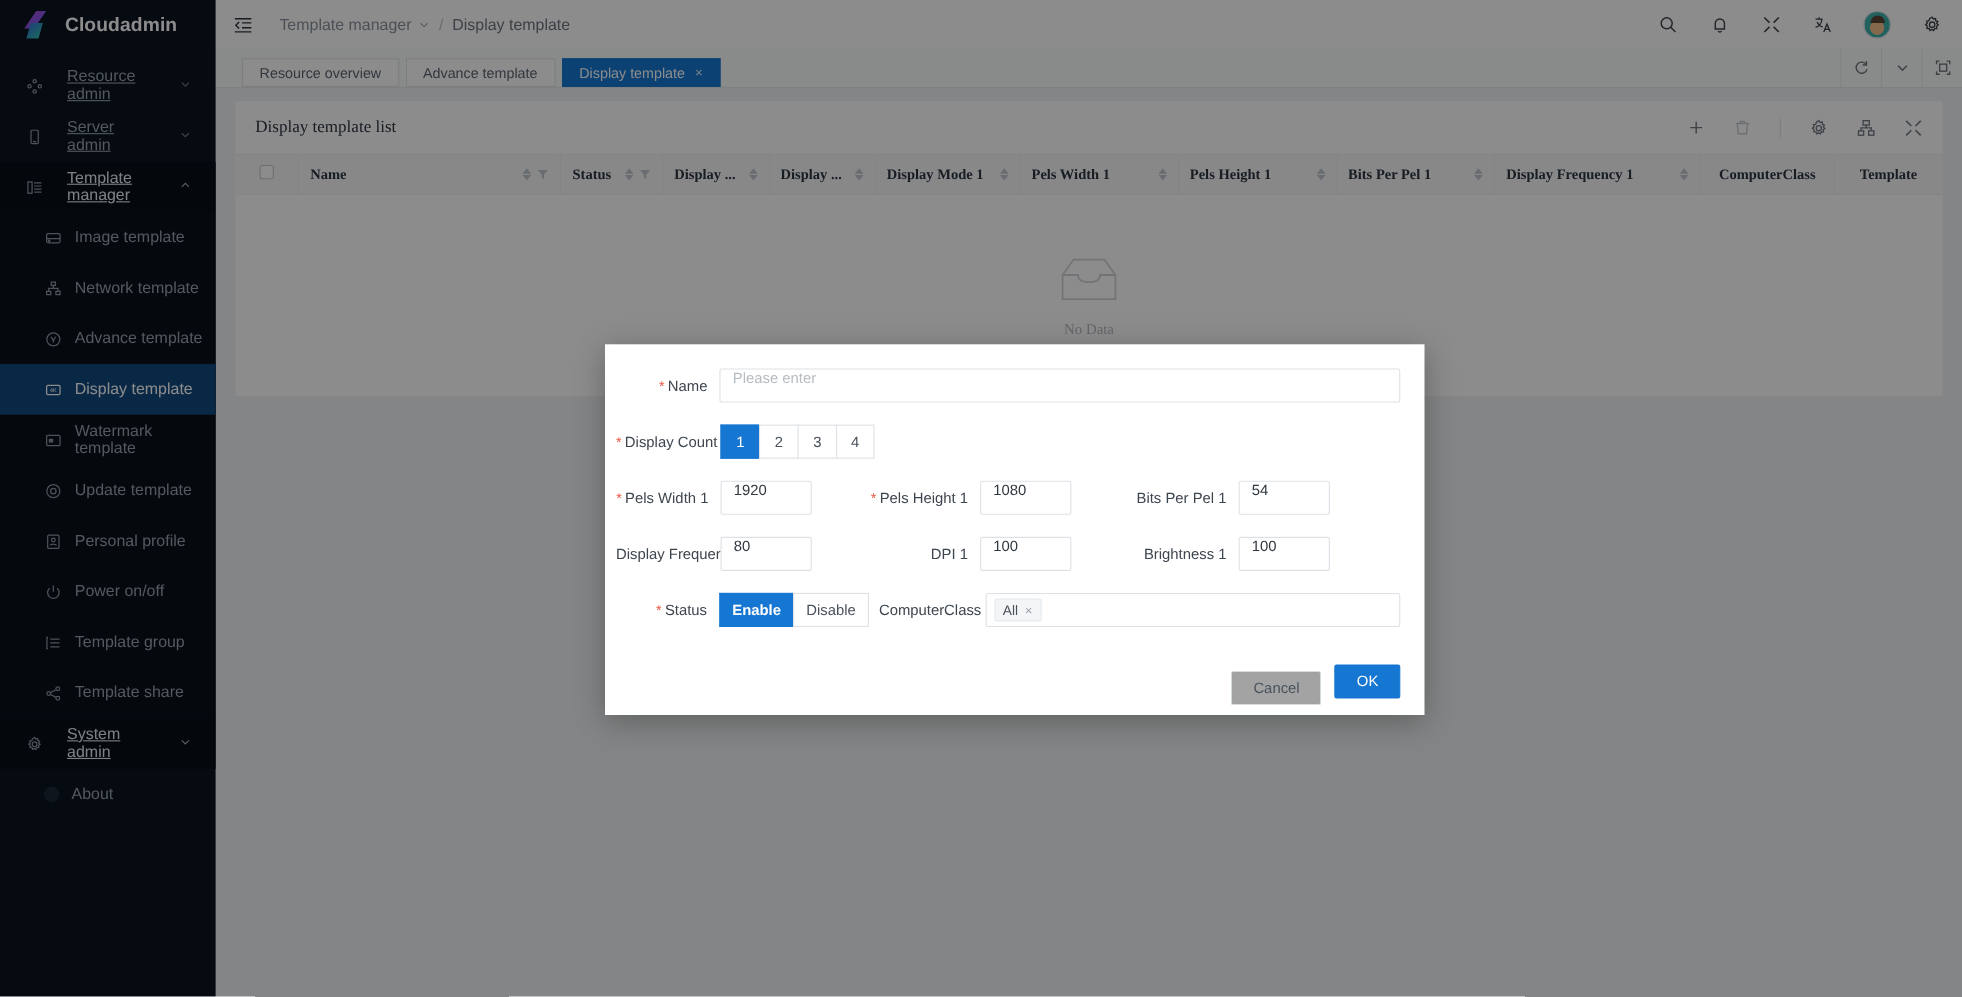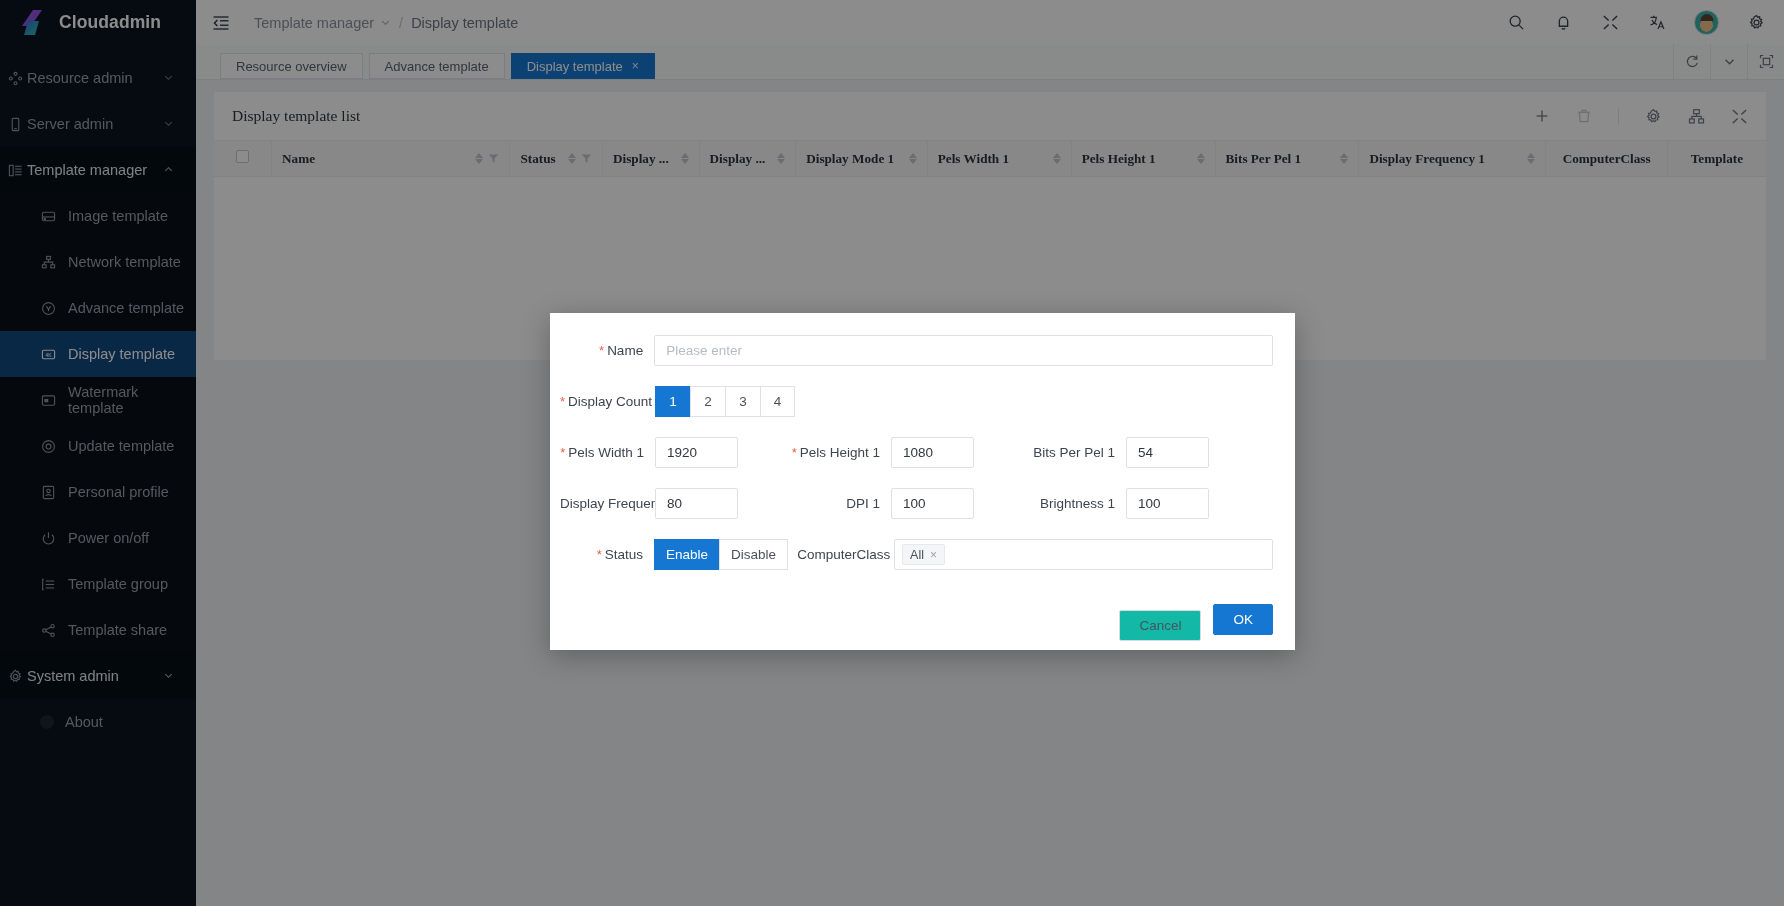--- a/index.html
+++ b/index.html
@@ -28,21 +28,21 @@
   .brand-name {
     color: #ffffff; font-size: 17.5px; font-weight: bold; letter-spacing: .1px;
   }
   .nav { margin-top: 10px; }
   .nav-group-head, .nav-item {
     display: flex; align-items: center;
     height: 46px; cursor: pointer;
     font-size: 14.5px; color: #98a2ae;
     position: relative;
   }
-  .nav-group-head { padding-left: 7px; gap: 3px; }
+  .nav-group-head { padding-left: 23px; gap: 21px; text-decoration: underline; }
   .nav-group-head.active-group { background: #071019; color: #e6ebf1; }
   .nav-group-head .chev { margin-left: auto; margin-right: 22px; opacity: .7; }
   .nav-item { padding-left: 40px; gap: 11px; }
   .nav-item.selected { background: #12497f; color: #ffffff; }
   .nav-item.selected .ico { color: #ffffff; }
   .nav-sub { background: #0a1018; }
   .ico { display: inline-flex; width: 17px; height: 17px; align-items: center; justify-content: center; color: #8d97a3; flex: 0 0 17px;}
   .ico svg { display: block; }
   .nav-about { padding-left: 40px; }
   .about-dot { width: 14px; height: 14px; border-radius: 50%; background: #1b2736; flex: 0 0 14px;}
@@ -148,34 +148,34 @@
   .modal-body { padding: 22px 22px 10px 10px; }
   .modal-foot {
     height: 62px; display: flex; align-items: center; justify-content: flex-end;
     gap: 12px; padding: 0 22px; flex: 0 0 62px;
   }
   .btn {
     height: 31px; padding: 0 19px; font-size: 13.5px; cursor: pointer;
     display: inline-flex; align-items: center; justify-content: center;
     border-radius: 2px;
   }
-  .btn-default { background: #14b8a6; border: 1px solid #d6dbe0; color: #4a525c; margin-top: 13px; }
+  .btn-default { background: #a3a3a3; border: 1px solid #d6dbe0; color: #4a525c; margin-top: 13px; }
   .btn-primary { background: #1677d2; border: 1px solid #1677d2; color: #fff; }
 
   .frow { display: flex; align-items: center; margin-bottom: 20px; }
   .fgroup { display: flex; align-items: center; }
   .flabel {
     font-size: 13.5px; color: #3d454e; text-align: right; padding-right: 11px;
     white-space: nowrap; overflow: hidden;
   }
   .req::before { content: "*"; color: #e8604c; margin-right: 3px; font-size: 13px; }
   .finput {
     height: 31px; border: 1px solid #dde1e6; background: #fff;
     font-size: 13.5px; color: #303840; padding: 0 11px;
-    display: flex; align-items: center; border-radius: 2px;
+    display: flex; align-items: flex-start; border-radius: 2px;
   }
   .finput.ph { color: #b6bcc3; }
 
   .seg { display: inline-flex; }
   .seg-btn {
     height: 31px; min-width: 35px; padding: 0 11px;
     border: 1px solid #dde1e6; border-right: none;
     background: #fff; color: #4a525c; font-size: 13.5px;
     display: inline-flex; align-items: center; justify-content: center; cursor: pointer;
   }
@@ -668,20 +668,29 @@
               <th class="center">
                 <span>ComputerClass</span>
               </th>
               <th class="center" style="border-right:none;">
                 <span>Template</span>
               </th>
             </tr>
           </thead>
         </table>
 
+        <div class="empty">
+          <span>
+            <svg width="64" height="48" viewBox="0 0 64 48" fill="none" stroke="#cfd4d9" stroke-width="1.6">
+              <path d="M8 20 L18 6 L46 6 L56 20"></path>
+              <path d="M8 20 L8 42 L56 42 L56 20 L42 20 C42 24 38.5 26.5 32 26.5 C25.5 26.5 22 24 22 20 Z"></path>
+            </svg>
+          </span>
+          <span>No Data</span>
+        </div>
       </section>
     </div>
   </div>
 
   <div class="overlay"></div>
 
   <div class="modal">
 
     <div class="modal-body">
 
@@ -740,21 +749,21 @@
           <span class="flabel" style="width:95px;">Brightness 1</span>
           <div class="finput" style="width:83px;">
             <span>100</span>
           </div>
         </div>
       </div>
 
       <div class="frow" style="margin-bottom:8px;">
         <span class="flabel req" style="width:95px;">Status</span>
         <div class="seg">
-          <span class="seg-btn on" style="min-width:58px;">Enable</span>
+          <span class="seg-btn on" style="min-width:58px;font-weight:bold;">Enable</span>
           <span class="seg-btn" style="min-width:58px;">Disable</span>
         </div>
         <span class="flabel" style="width:107px;text-align:left;padding-left:9px;padding-right:6px;">ComputerClass</span>
         <div class="tagbox" style="width:383px;">
           <span class="tag">
             <span>All</span>
             <span class="tag-x">×</span>
           </span>
         </div>
       </div>

